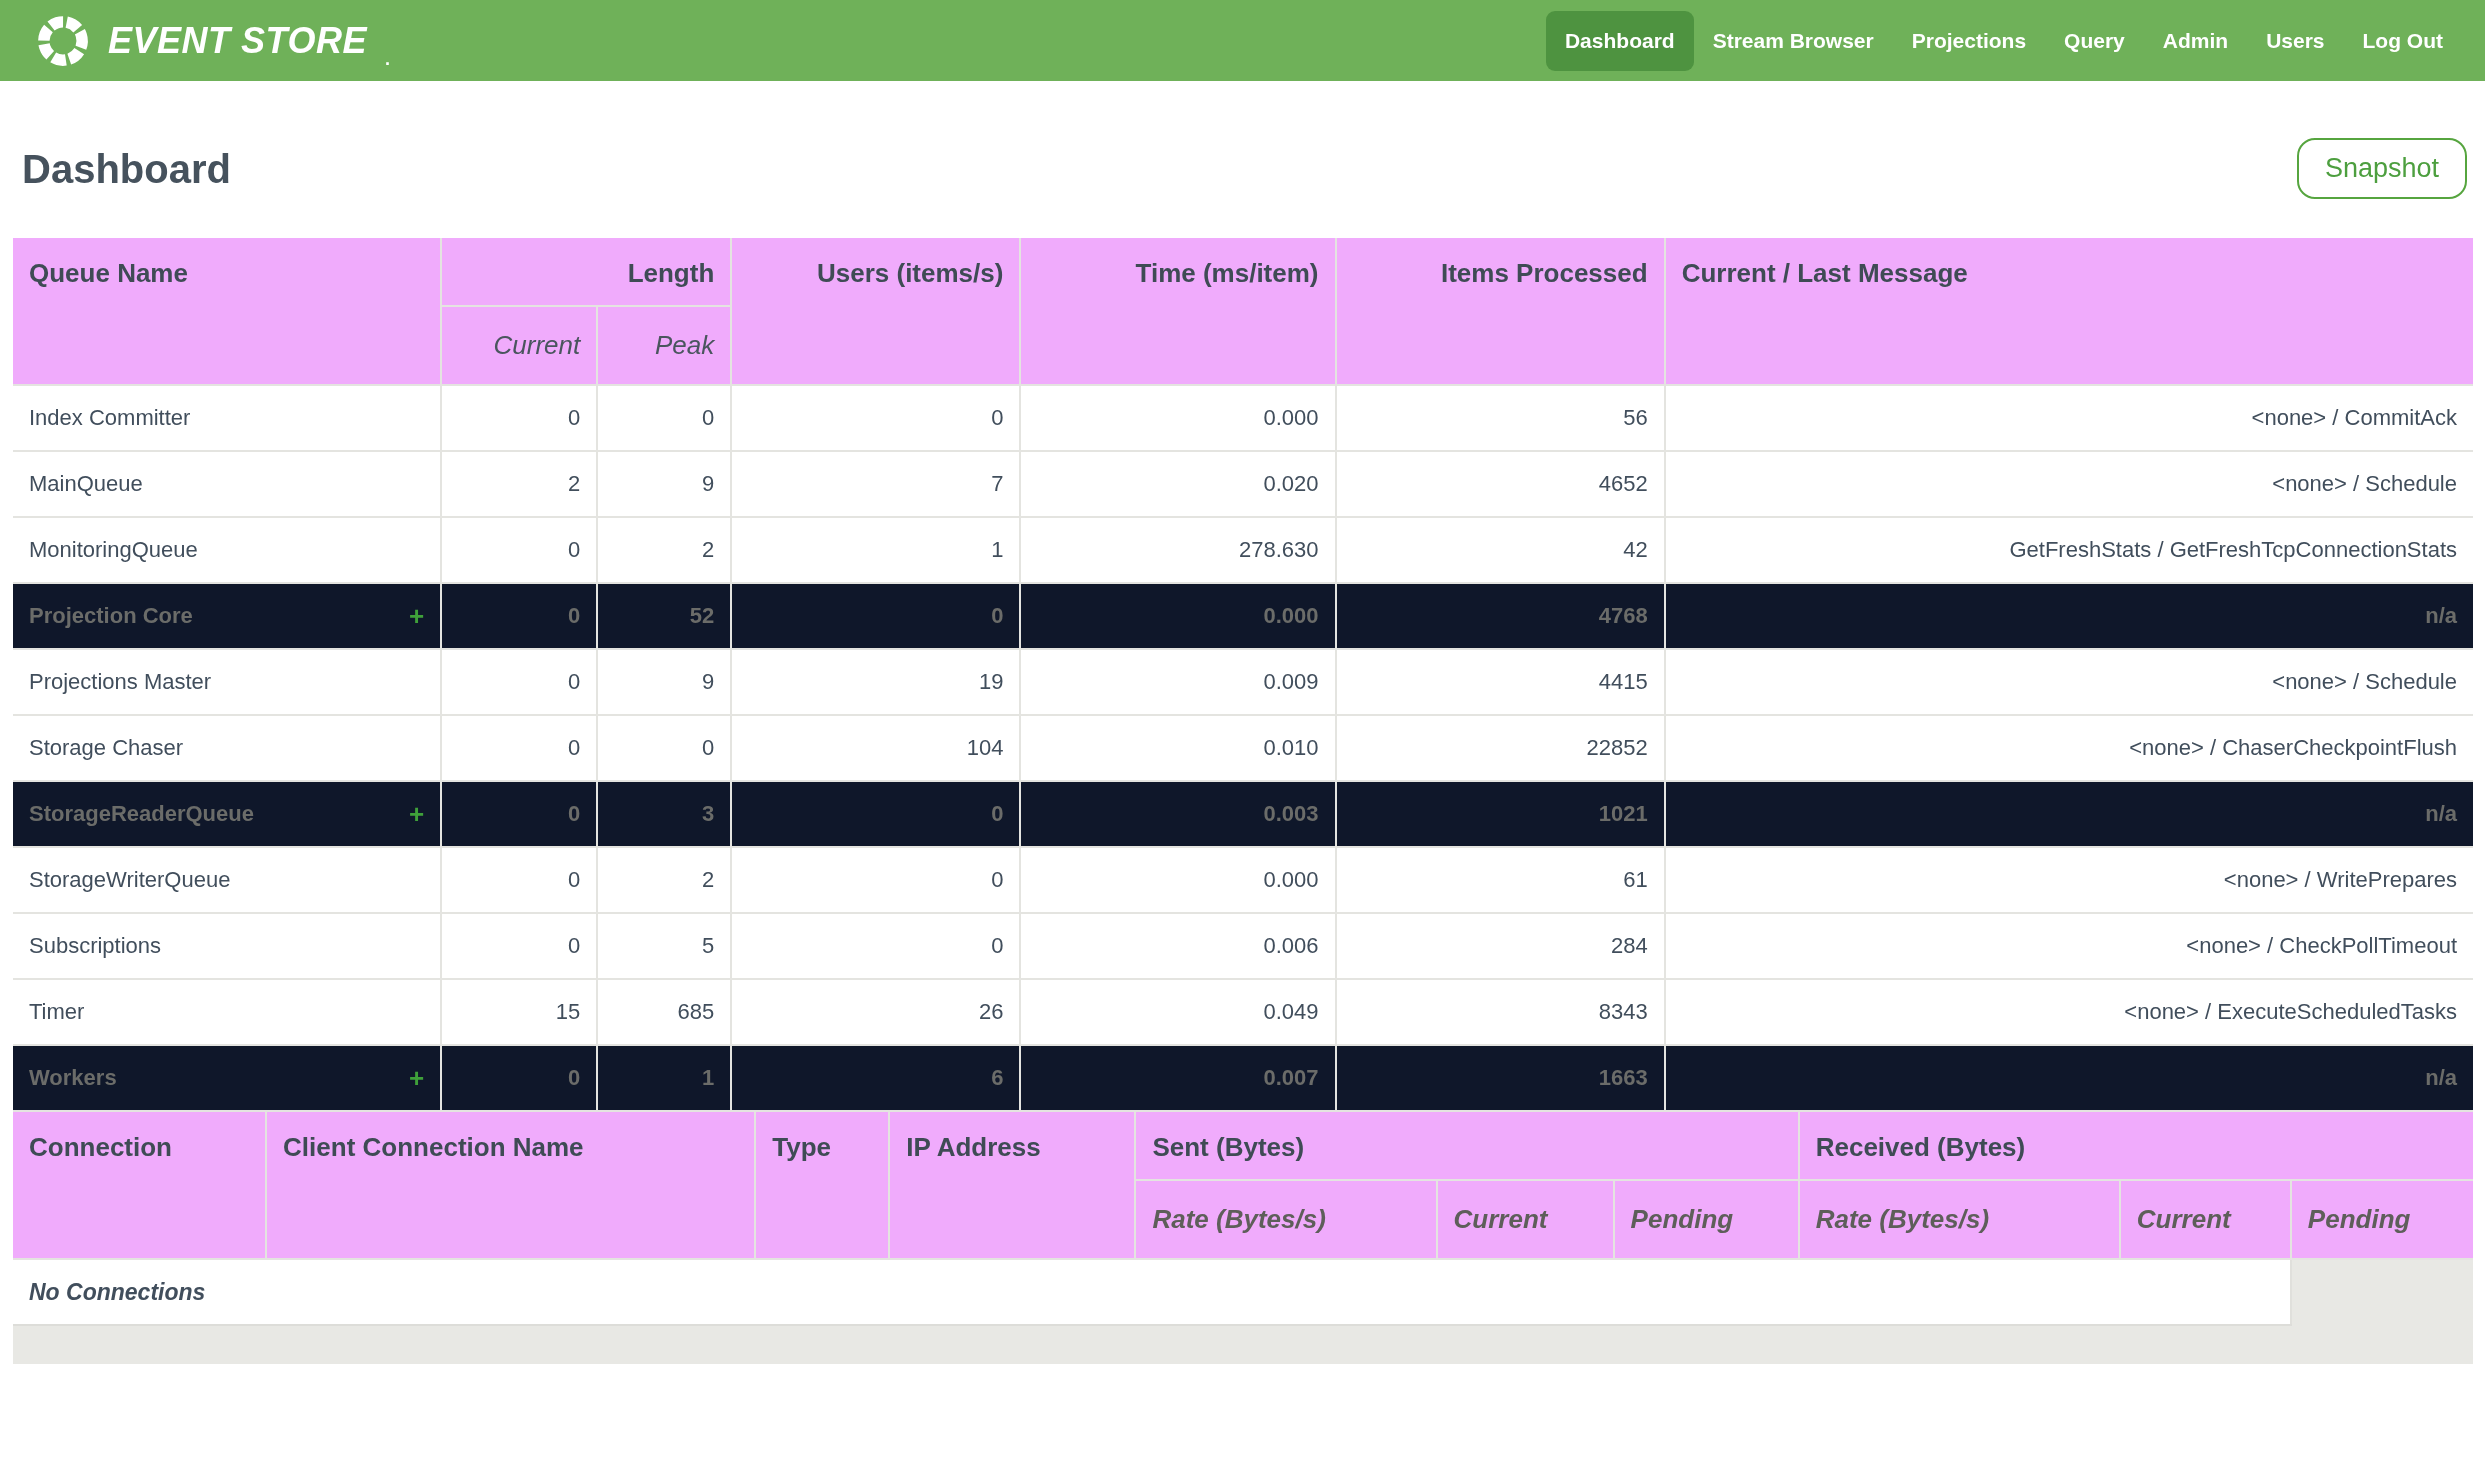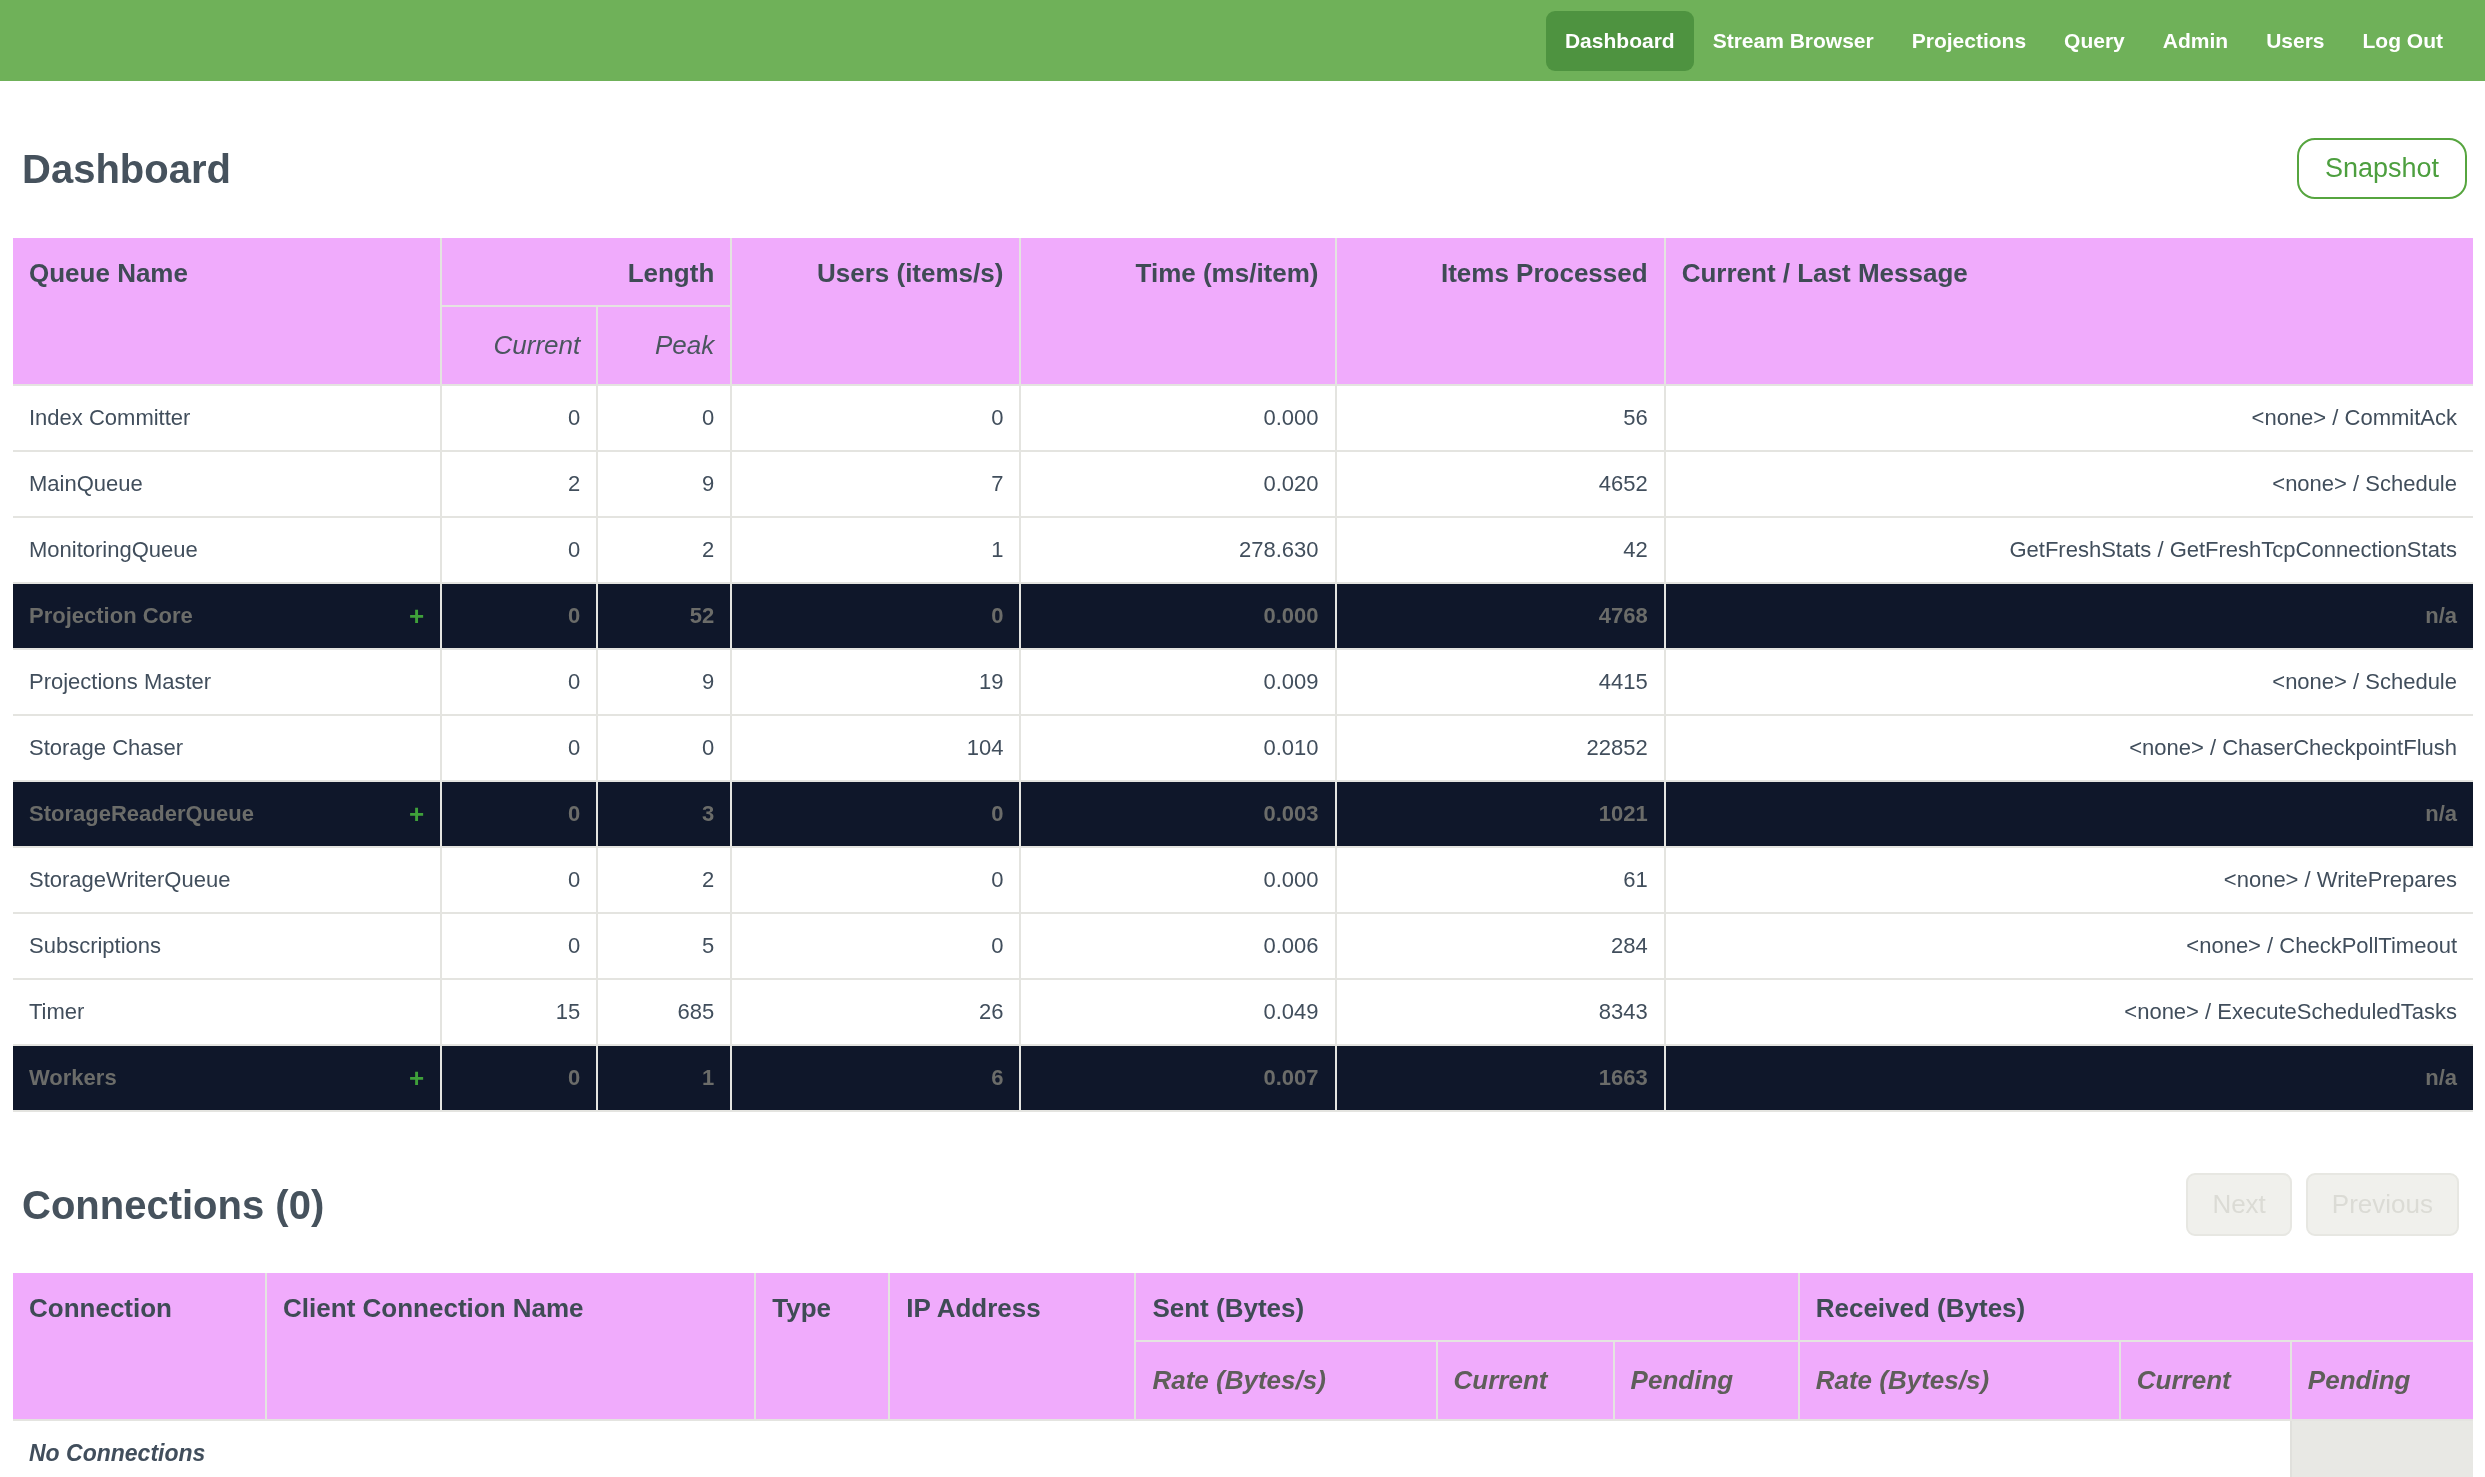--- a/index.html
+++ b/index.html
@@ -69,20 +69,27 @@
   .conn-wrap { background: #E8E8E4; padding-bottom: 38px; width: 2460px; }
   .conn-table th.sub { font-style: italic; font-weight: bold; color: #5E5E5A; }
   .conn-table td.empty { background: #fff; font-style: italic; font-size: 23px;
     border-right: 2px solid #E0E0DC; border-bottom: 2px solid #DDDDD9; font-weight: bold; }
   .conn-table td.void { border: 0; background: transparent; }
 </style>
 </head>
 <body>
 
 <nav class="topbar">
+  <div class="logo">
+    <svg width="58" height="58" viewBox="0 0 56 56">
+      <circle cx="28" cy="28" r="18.5" fill="none" stroke="#ffffff" stroke-width="11" stroke-dasharray="12.5 3.5" transform="rotate(-18 28 28)"></circle>
+    </svg>
+    <span class="logo-text">EVENT STORE</span>
+    <span class="logo-mark">.</span>
+  </div>
   <div class="nav-items">
     <a class="nav-item active">Dashboard</a>
     <a class="nav-item">Stream Browser</a>
     <a class="nav-item">Projections</a>
     <a class="nav-item">Query</a>
     <a class="nav-item">Admin</a>
     <a class="nav-item">Users</a>
     <a class="nav-item">Log Out</a>
   </div>
 </nav>
@@ -229,27 +236,20 @@
         <td class="num">0</td>
         <td class="num">1</td>
         <td class="num">6</td>
         <td class="num">0.007</td>
         <td class="num">1663</td>
         <td class="msg last">n/a</td>
       </tr>
     </tbody>
   </table>
 
-  <div class="conn-head">
-    <h1>Connections (0)</h1>
-    <div class="pager">
-      <button class="btn-pager" disabled="">Next</button>
-      <button class="btn-pager" disabled="">Previous</button>
-    </div>
-  </div>
 
   <div class="conn-wrap">
     <table class="conn-table">
       <colgroup>
         <col style="width:253px">
           <col style="width:489px">
           <col style="width:134px">
           <col style="width:246px">
         <col style="width:301px">
           <col style="width:177px">

